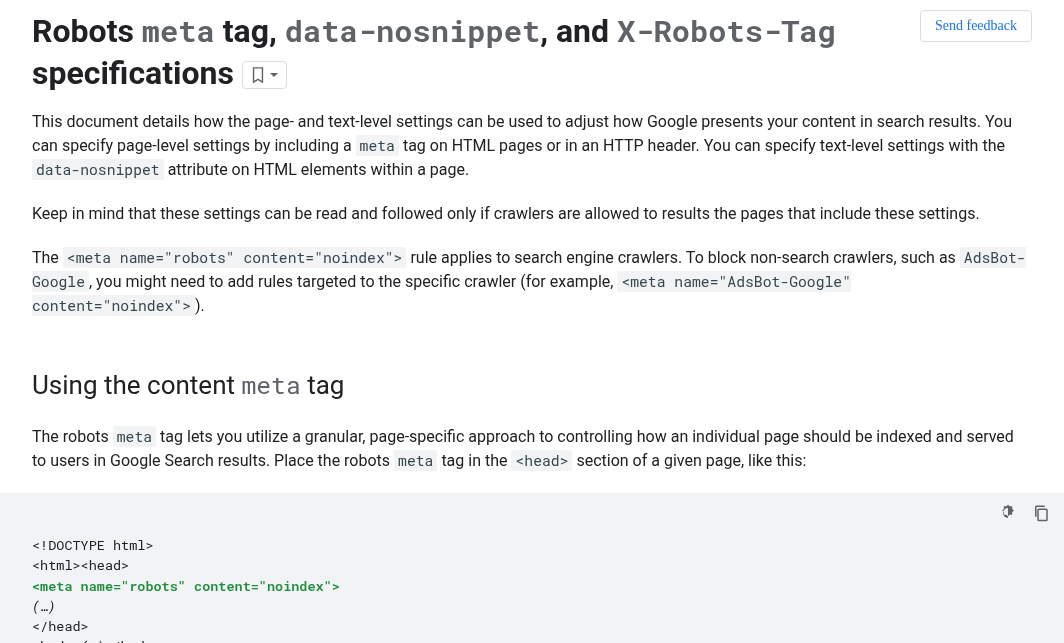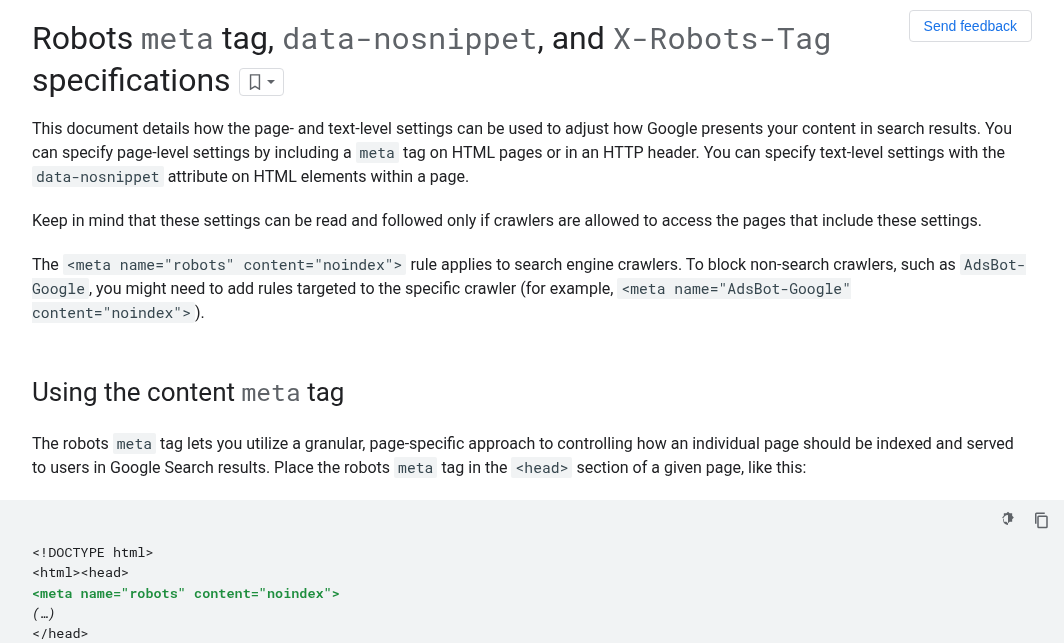--- a/index.html
+++ b/index.html
@@ -15,22 +15,22 @@
   max-width: 1064px;
 }
 .header-row {
   display: flex;
   justify-content: space-between;
   align-items: flex-start;
   gap: 16px;
 }
 h1 {
   font-size: 32px;
-  font-weight: 400;
-  margin: 8px 0 16px 0;
+  font-weight: 700;
+  margin: 1px 0 16px 0;
   line-height: 1.3;
   flex: 1;
 }
 h2 {
   font-size: 26px;
   font-weight: 400;
   margin: 48px 0 20px 0;
 }
 h1 code, h2 code {
   font-family: "Roboto Mono", Menlo, Consolas, monospace;
@@ -49,21 +49,21 @@
 .feedback-btn {
   border: 1px solid #dadce0;
   background: #fff;
   color: #1a73e8;
   font-size: 14px;
   font-weight: 500;
   padding: 7px 14px;
   border-radius: 4px;
   cursor: pointer;
   white-space: nowrap;
-  font-family: Liberation Sans, sans-serif;
+  font-family: Liberation Serif, serif;
   text-align: center;
 }
 .bookmark-dd {
   display: inline-flex;
   align-items: center;
   border: 1px solid #dadce0;
   border-radius: 4px;
   padding: 5px 8px;
   vertical-align: middle;
   cursor: pointer;
@@ -121,21 +121,21 @@
         <span class="caret"></span>
       </span>
     </h1>
     <button class="feedback-btn">Send feedback</button>
   </div>
 
   <p>
     <span>This document details how the page- and text-level settings can be used to adjust how Google presents your content in search results. You can specify page-level settings by including a </span><code class="inline-code">meta</code><span> tag on HTML pages or in an HTTP header. You can specify text-level settings with the </span><code class="inline-code">data-nosnippet</code><span> attribute on HTML elements within a page.</span>
   </p>
 
-  <p>Keep in mind that these settings can be read and followed only if crawlers are allowed to access the pages that include these settings.</p>
+  <p>Keep in mind that these settings can be read and followed only if crawlers are allowed to results the pages that include these settings.</p>
 
   <p>
     <span>The </span><code class="inline-code">&lt;meta name="robots" content="noindex"&gt;</code><span> rule applies to search engine crawlers. To block non-search crawlers, such as </span><code class="inline-code">AdsBot-Google</code><span>, you might need to add rules targeted to the specific crawler (for example, </span><code class="inline-code">&lt;meta name="AdsBot-Google" content="noindex"&gt;</code><span>).</span>
   </p>
 
   <h2>
     <span>Using the content </span><code>meta</code><span> tag</span>
   </h2>
 
   <p>

